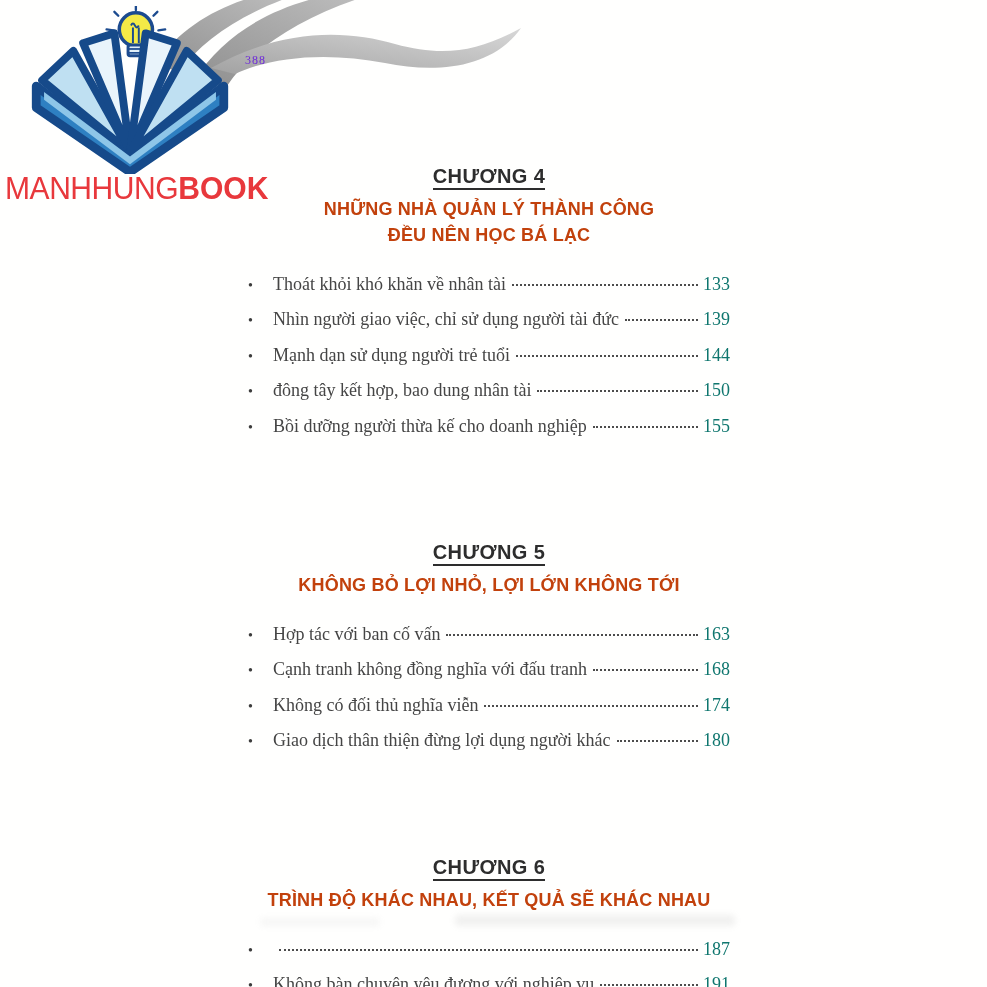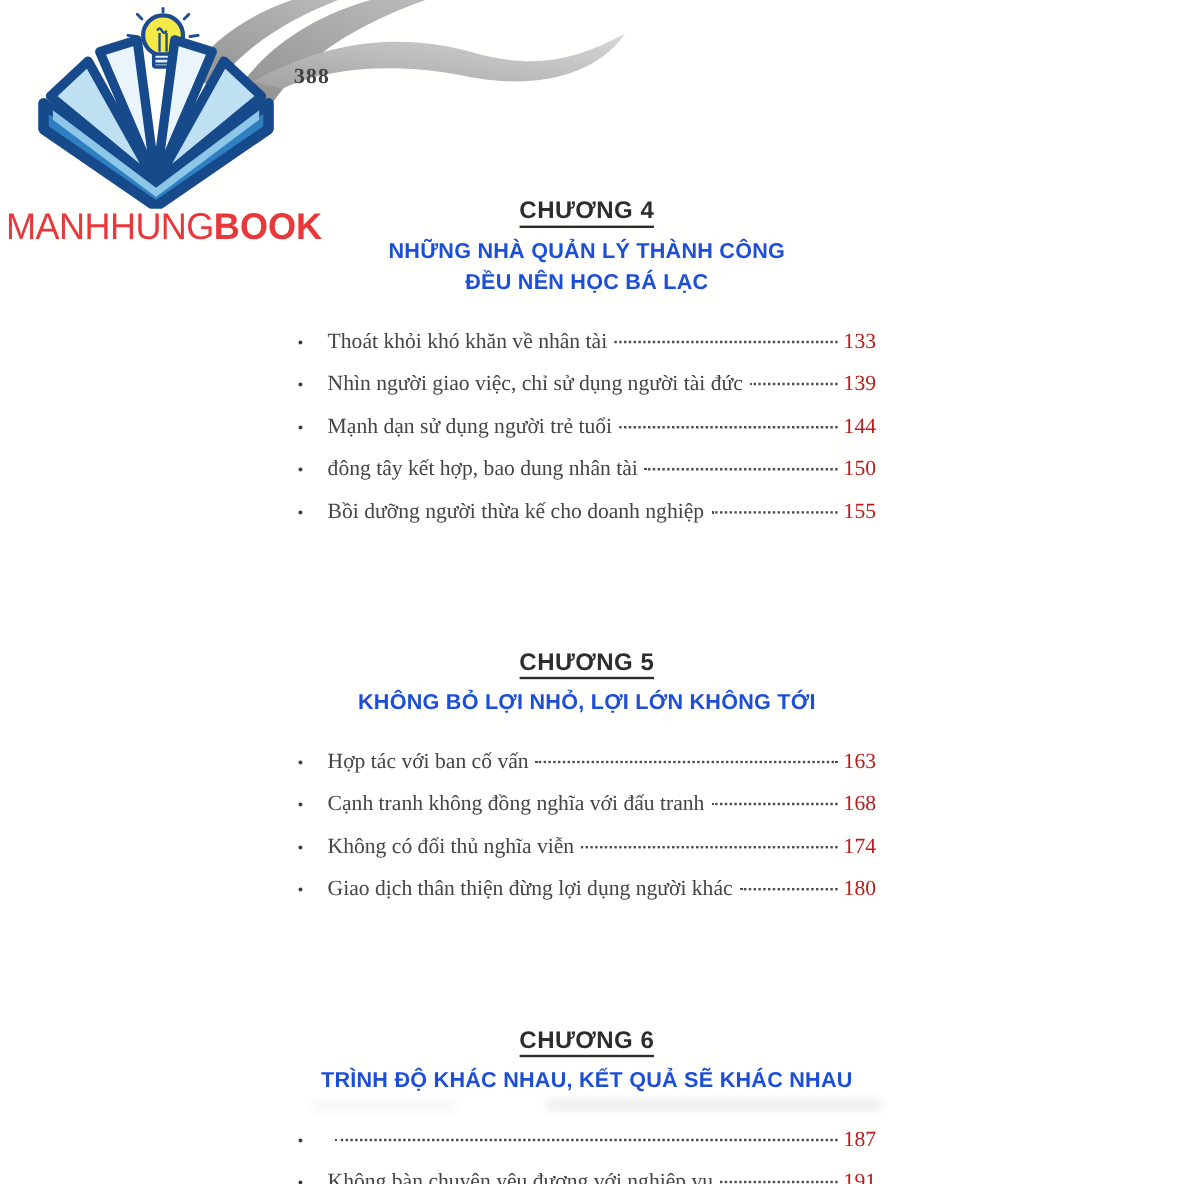--- a/index.html
+++ b/index.html
@@ -7,22 +7,22 @@
     position:relative;width:987px;height:987px;background:#fffffe;
     overflow:hidden;font-family:"Liberation Serif",serif;
   }
 
   
   .swoosh{position:absolute;left:145px;top:0;}
 
   
   .page-number{
     position:absolute;left:245px;top:53px;
-    font-family:"Liberation Serif",serif;font-size:18px;font-weight:bold;
-    color:#404040;letter-spacing:1px;
+    font-family:"Liberation Serif",serif;font-size:12px;font-weight:normal;
+    color:#6d28d9;letter-spacing:1px;
   }
 
   
   .logo{position:absolute;left:0;top:3px;width:330px;height:225px;}
   .logo-art{position:absolute;left:28px;top:3px;}
   .brand{
     position:absolute;left:5px;top:168px;white-space:nowrap;
     font-family:"Liberation Sans",sans-serif;font-size:31px;
     color:#e8383c;letter-spacing:-0.5px;transform:scaleX(0.97);
     transform-origin:left center;
@@ -39,34 +39,34 @@
   .chapter-heading{
     margin:0;font-family:"Liberation Sans",sans-serif;
     font-size:20px;font-weight:700;line-height:22px;letter-spacing:0.4px;
   }
   .chapter-heading .heading-text{
     display:inline-block;border-bottom:2.5px solid #2d2d2d;padding-bottom:1px;margin-top:24px;
   }
   .chapter-title{
     margin-top:6px;font-family:"Liberation Sans",sans-serif;
     font-size:18px;font-weight:700;line-height:26px;letter-spacing:0.2px;
-    color:#1d4ed8;
+    color:#c2410c;
   }
   .entries{list-style:none;margin:26px 0 0 0;padding:0;text-align:left;}
   .entry{
     display:flex;align-items:baseline;height:35.4px;
     font-size:18px;color:#454545;
   }
   .bullet{width:25px;font-size:14px;color:#3c3c3c;flex:none;}
   .entry-title{white-space:nowrap;flex:none;}
   .dots{
     flex:1;min-width:12px;margin:0 5px 0 6px;
     border-bottom:2.4px dotted #4c4c4c;transform:translateY(-4px);
   }
-  .entry-page{flex:none;text-align:right;color:#b91c1c;}
+  .entry-page{flex:none;text-align:right;color:#0f766e;}
 
   
   .ghost-smudge{
     position:absolute;left:455px;top:915px;width:280px;height:11px;
     background:#9a9a9a;opacity:0.14;filter:blur(3px);border-radius:4px;
   }
   .ghost-smudge-2{
     position:absolute;left:260px;top:918px;width:120px;height:8px;
     background:#ababab;opacity:0.10;filter:blur(3px);border-radius:4px;
   }

